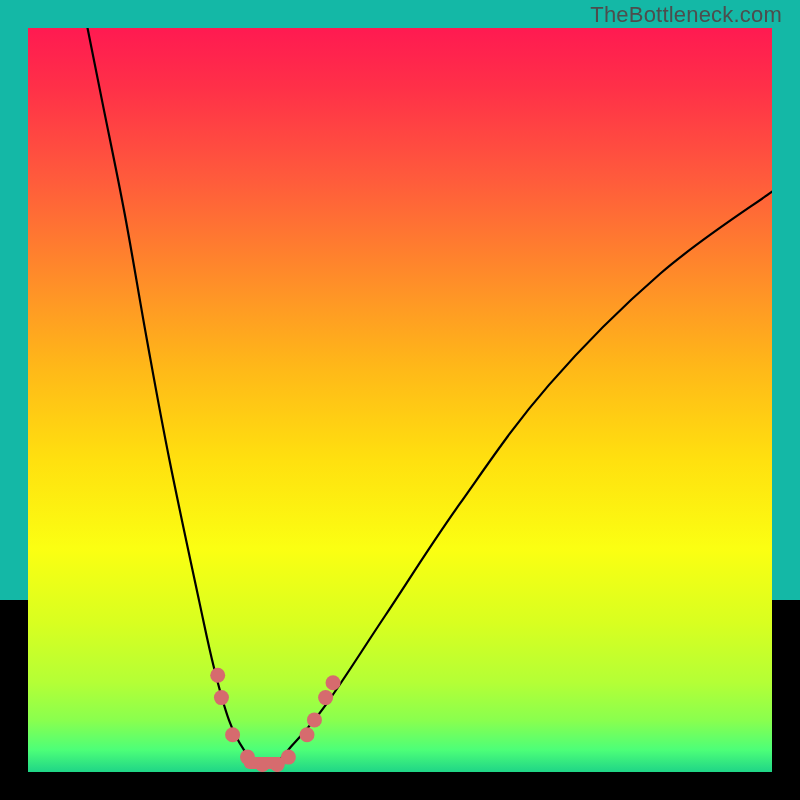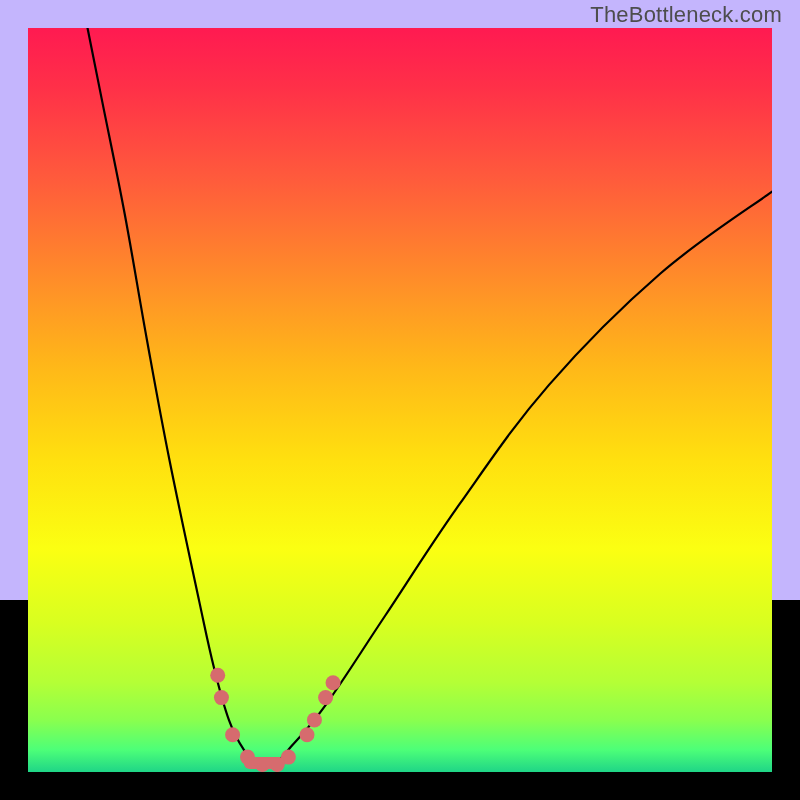--- a/index.html
+++ b/index.html
@@ -9,21 +9,21 @@
     height: 800px;
     overflow: hidden;
     background: #000;
   }
   .frame {
     position: absolute;
     top: 0;
     left: 0;
     width: 800px;
     height: 600px;
-    background: #c4b5fd;
+    background: #14b8a6;
   }
   .watermark {
     position: absolute;
     top: 2px;
     right: 18px;
     font-family: Arial, Helvetica, sans-serif;
     font-size: 22px;
     font-weight: 500;
     color: #4d4d4d;
     letter-spacing: 0.2px;

